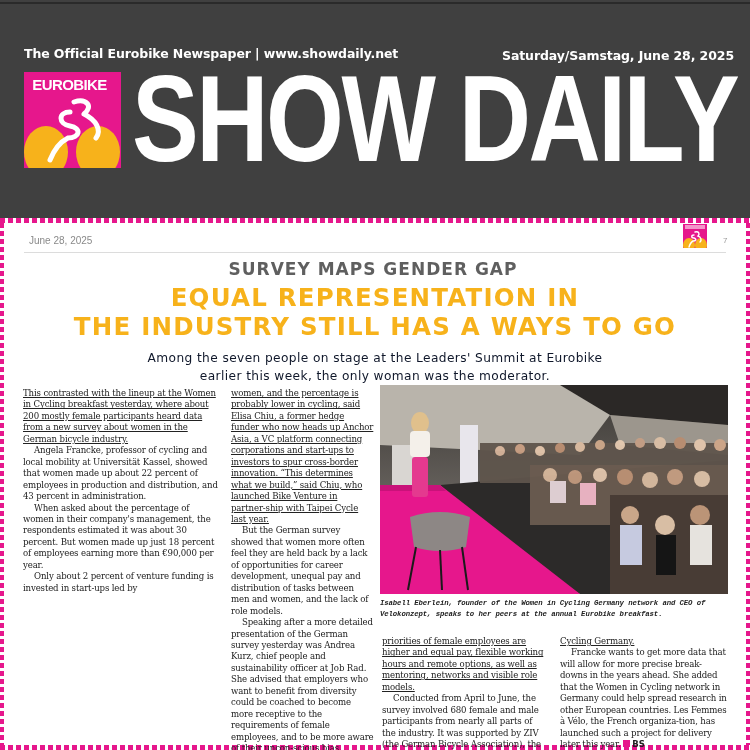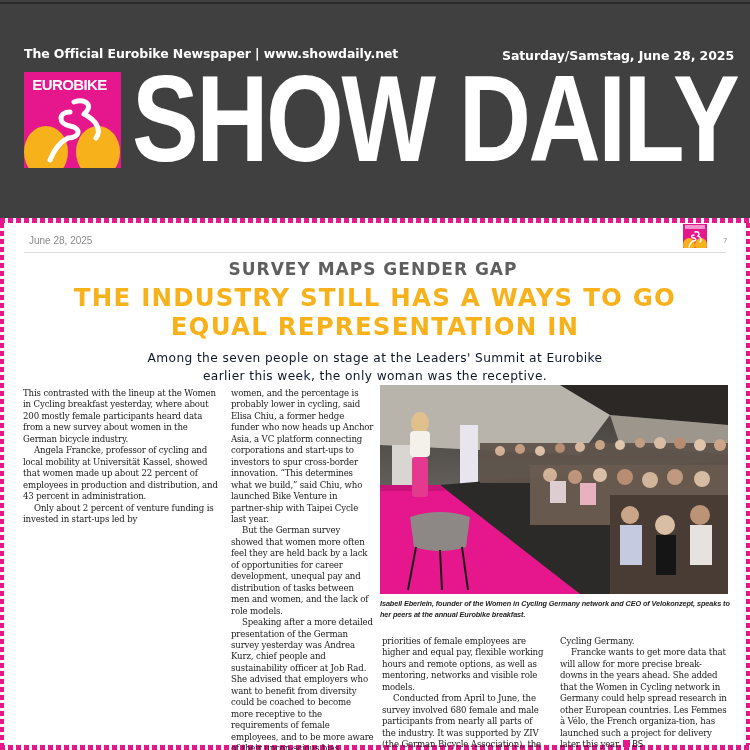--- a/index.html
+++ b/index.html
@@ -32,31 +32,31 @@
   .rule { position: absolute; left: 24px; top: 252px; width: 702px; height: 1px; background: #dcdcdc; }
 
   
   .kicker { position: absolute; left: 0; width: 746px; top: 259px; text-align: center; color: #5f5f5f; font-family: "DejaVu Sans", sans-serif; font-weight: bold; font-size: 17px; letter-spacing: 1px; }
   .headline { position: absolute; left: 0; width: 750px; top: 283px; text-align: center; color: #f7b21b; font-family: "DejaVu Sans", sans-serif; font-weight: bold; font-size: 24.5px; line-height: 29px; letter-spacing: 1.2px; }
   .deck { position: absolute; left: 0; width: 750px; top: 349px; text-align: center; color: #0f172a; font-family: "DejaVu Sans", sans-serif; font-size: 12.2px; line-height: 18px; letter-spacing: 0.4px; }
 
   
   .col { position: absolute; color: #222; font-family: "DejaVu Serif", serif; font-size: 8.6px; line-height: 11.45px; letter-spacing: -0.15px; }
   .col p { margin: 0; text-indent: 11px; }
-  .col p.first { text-indent: 0; }
+  .col p.first { text-indent: 0; text-decoration: underline; }
   .col1 { left: 23px; top: 388px; width: 199px; }
   .col2 { left: 231px; top: 388px; width: 143px; }
   .col3 { left: 382px; top: 636px; width: 166px; }
   .col4 { left: 560px; top: 636px; width: 168px; }
   .endmark { display: inline-block; width: 7px; height: 7px; background: #e6178c; vertical-align: 0px; margin-left: 2px; }
-  .byline { font-family: "DejaVu Sans", sans-serif; font-weight: normal; font-size: 8.5px; }
+  .byline { font-family: "DejaVu Sans", sans-serif; font-weight: bold; font-size: 8.5px; }
 
   
   .photo { position: absolute; left: 380px; top: 385px; width: 348px; height: 209px; overflow: hidden; background: #6e6660; }
-  .caption { position: absolute; left: 380px; top: 598px; width: 350px; color: #222; font-family: Liberation Sans, sans-serif; font-style: italic; font-weight: bold; font-size: 7.3px; line-height: 11px; letter-spacing: -0.1px; }
+  .caption { position: absolute; left: 380px; top: 598px; width: 350px; color: #222; font-family: Liberation Mono, monospace; font-style: italic; font-weight: bold; font-size: 7.3px; line-height: 11px; letter-spacing: -0.1px; }
 </style>
 </head>
 <body>
 
 <header class="masthead">
   <div class="topline"></div>
   <div class="tagline">The Official Eurobike Newspaper | www.showdaily.net</div>
   <div class="issue-date">Saturday/Samstag, June 28, 2025</div>
 
   <div class="logo">
@@ -83,31 +83,32 @@
     <ellipse cx="6" cy="21" rx="6" ry="7" fill="#f7b21b"></ellipse>
     <ellipse cx="18" cy="21" rx="6" ry="7" fill="#f7b21b"></ellipse>
     <path d="M12 8 C 16 7, 17 10, 15 12 C 18 13, 19 16, 17 18 M 11 11 C 8 11, 8 14, 11 14 C 14 15, 13 17, 10 17 C 8 18, 7 20, 6 23" stroke="#fff" stroke-width="1.4" fill="none" stroke-linecap="round"></path>
   </svg>
 </div>
 <div class="page-num">7</div>
 <div class="rule"></div>
 
 <div class="kicker">SURVEY MAPS GENDER GAP</div>
 <div class="headline">
+  <div>EQUAL REPRESENTATION IN</div>
   <div>THE INDUSTRY STILL HAS A WAYS TO GO</div>
-  <div>EQUAL REPRESENTATION IN</div>
 </div>
 <div class="deck">
   <div>Among the seven people on stage at the Leaders' Summit at Eurobike</div>
-  <div>earlier this week, the only woman was the receptive.</div>
+  <div>earlier this week, the only woman was the moderator.</div>
 </div>
 
 <div class="col col1">
   <p class="first">This contrasted with the lineup at the Women in Cycling breakfast yesterday, where about 200 mostly female participants heard data from a new survey about women in the German bicycle industry.</p>
   <p>Angela Francke, professor of cycling and local mobility at Universität Kassel, showed that women made up about 22 percent of employees in production and distribution, and 43 percent in administration.</p>
+  <p>When asked about the percentage of women in their company's management, the respondents estimated it was about 30 percent. But women made up just 18 percent of employees earning more than €90,000 per year.</p>
   <p>Only about 2 percent of venture funding is invested in start-ups led by</p>
 </div>
 
 <div class="col col2">
   <p class="first">women, and the percentage is probably lower in cycling, said Elisa Chiu, a former hedge funder who now heads up Anchor Asia, a VC platform connecting corporations and start-ups to investors to spur cross-border innovation. “This determines what we build,” said Chiu, who launched Bike Venture in partner-ship with Taipei Cycle last year.</p>
   <p>But the German survey showed that women more often feel they are held back by a lack of opportunities for career development, unequal pay and distribution of tasks between men and women, and the lack of role models.</p>
   <p>Speaking after a more detailed presentation of the German survey yesterday was Andrea Kurz, chief people and sustainability officer at Job Rad. She advised that employers who want to benefit from diversity could be coached to become more receptive to the requirements of female employees, and to be more aware of their uncon-scious bias.</p>
 
 </div>
 

